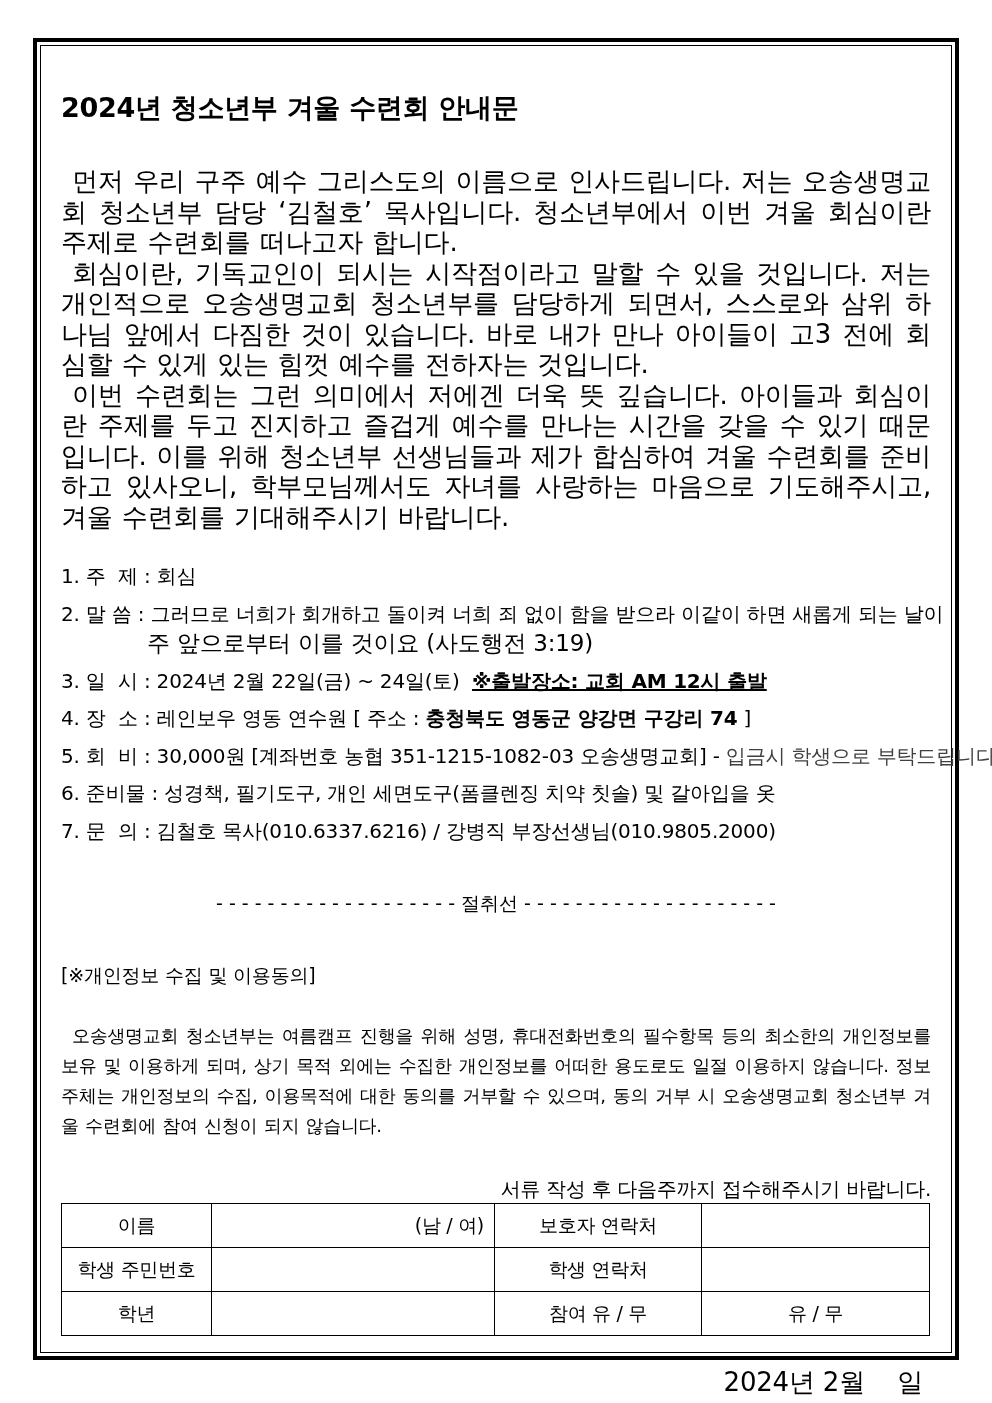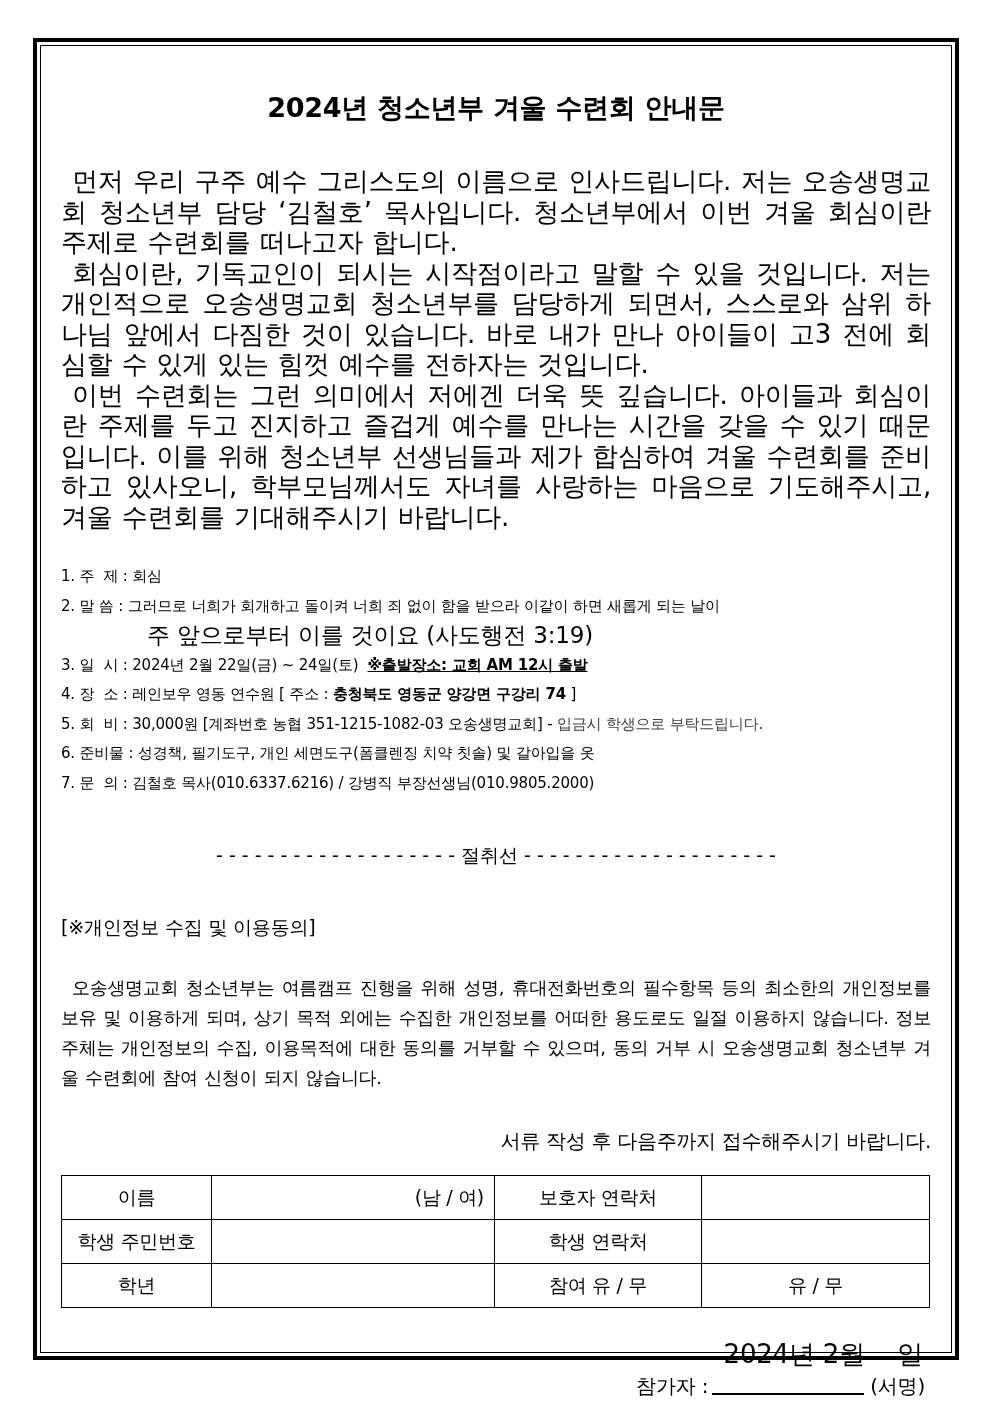--- a/index.html
+++ b/index.html
@@ -48,21 +48,20 @@
     position: relative;
     z-index: 2;
     padding: 0 28px;
     box-sizing: border-box;
     width: 926px;
     margin-left: 1px;
   }
 
   
   .doc-title {
-    text-align: center;
     font-size: 27px;
     font-weight: bold;
     letter-spacing: -0.3px;
     margin: 54px 0 0 0;
     line-height: 1.2;
   }
 
   
   .body-block {
     margin-top: 42px;
@@ -78,24 +77,25 @@
   }
   .para + .para { margin-top: 0; }
   .para.indent { text-indent: 11px; }
   .para.last-line-left { text-align-last: left; }
 
   
   .list-block {
     margin-top: 30px;
   }
   .list-row {
-    font-size: 15px;
+    font-size: 20px;
     line-height: 29.5px;
     letter-spacing: -0.2px;
     white-space: pre;
+    margin-top: 8px;
   }
   .list-cont {
     font-size: 23px;
     line-height: 29.5px;
     letter-spacing: -0.2px;
     padding-left: 86px;
     white-space: pre;
   }
   .b { font-weight: bold; }
   .bu { font-weight: bold; text-decoration: underline; }
@@ -135,21 +135,20 @@
   .submit-note {
     margin-top: 34px;
     text-align: right;
     font-size: 20px;
     letter-spacing: -0.3px;
     line-height: 28px;
   }
 
   
   table.form-table {
-    margin-top: 20px;
     border-collapse: collapse;
     width: 868px;
     table-layout: fixed;
   }
   table.form-table td {
     border: 1.5px solid #000000;
     height: 44px;
     font-size: 19px;
     letter-spacing: -0.3px;
     padding: 0 10px;

